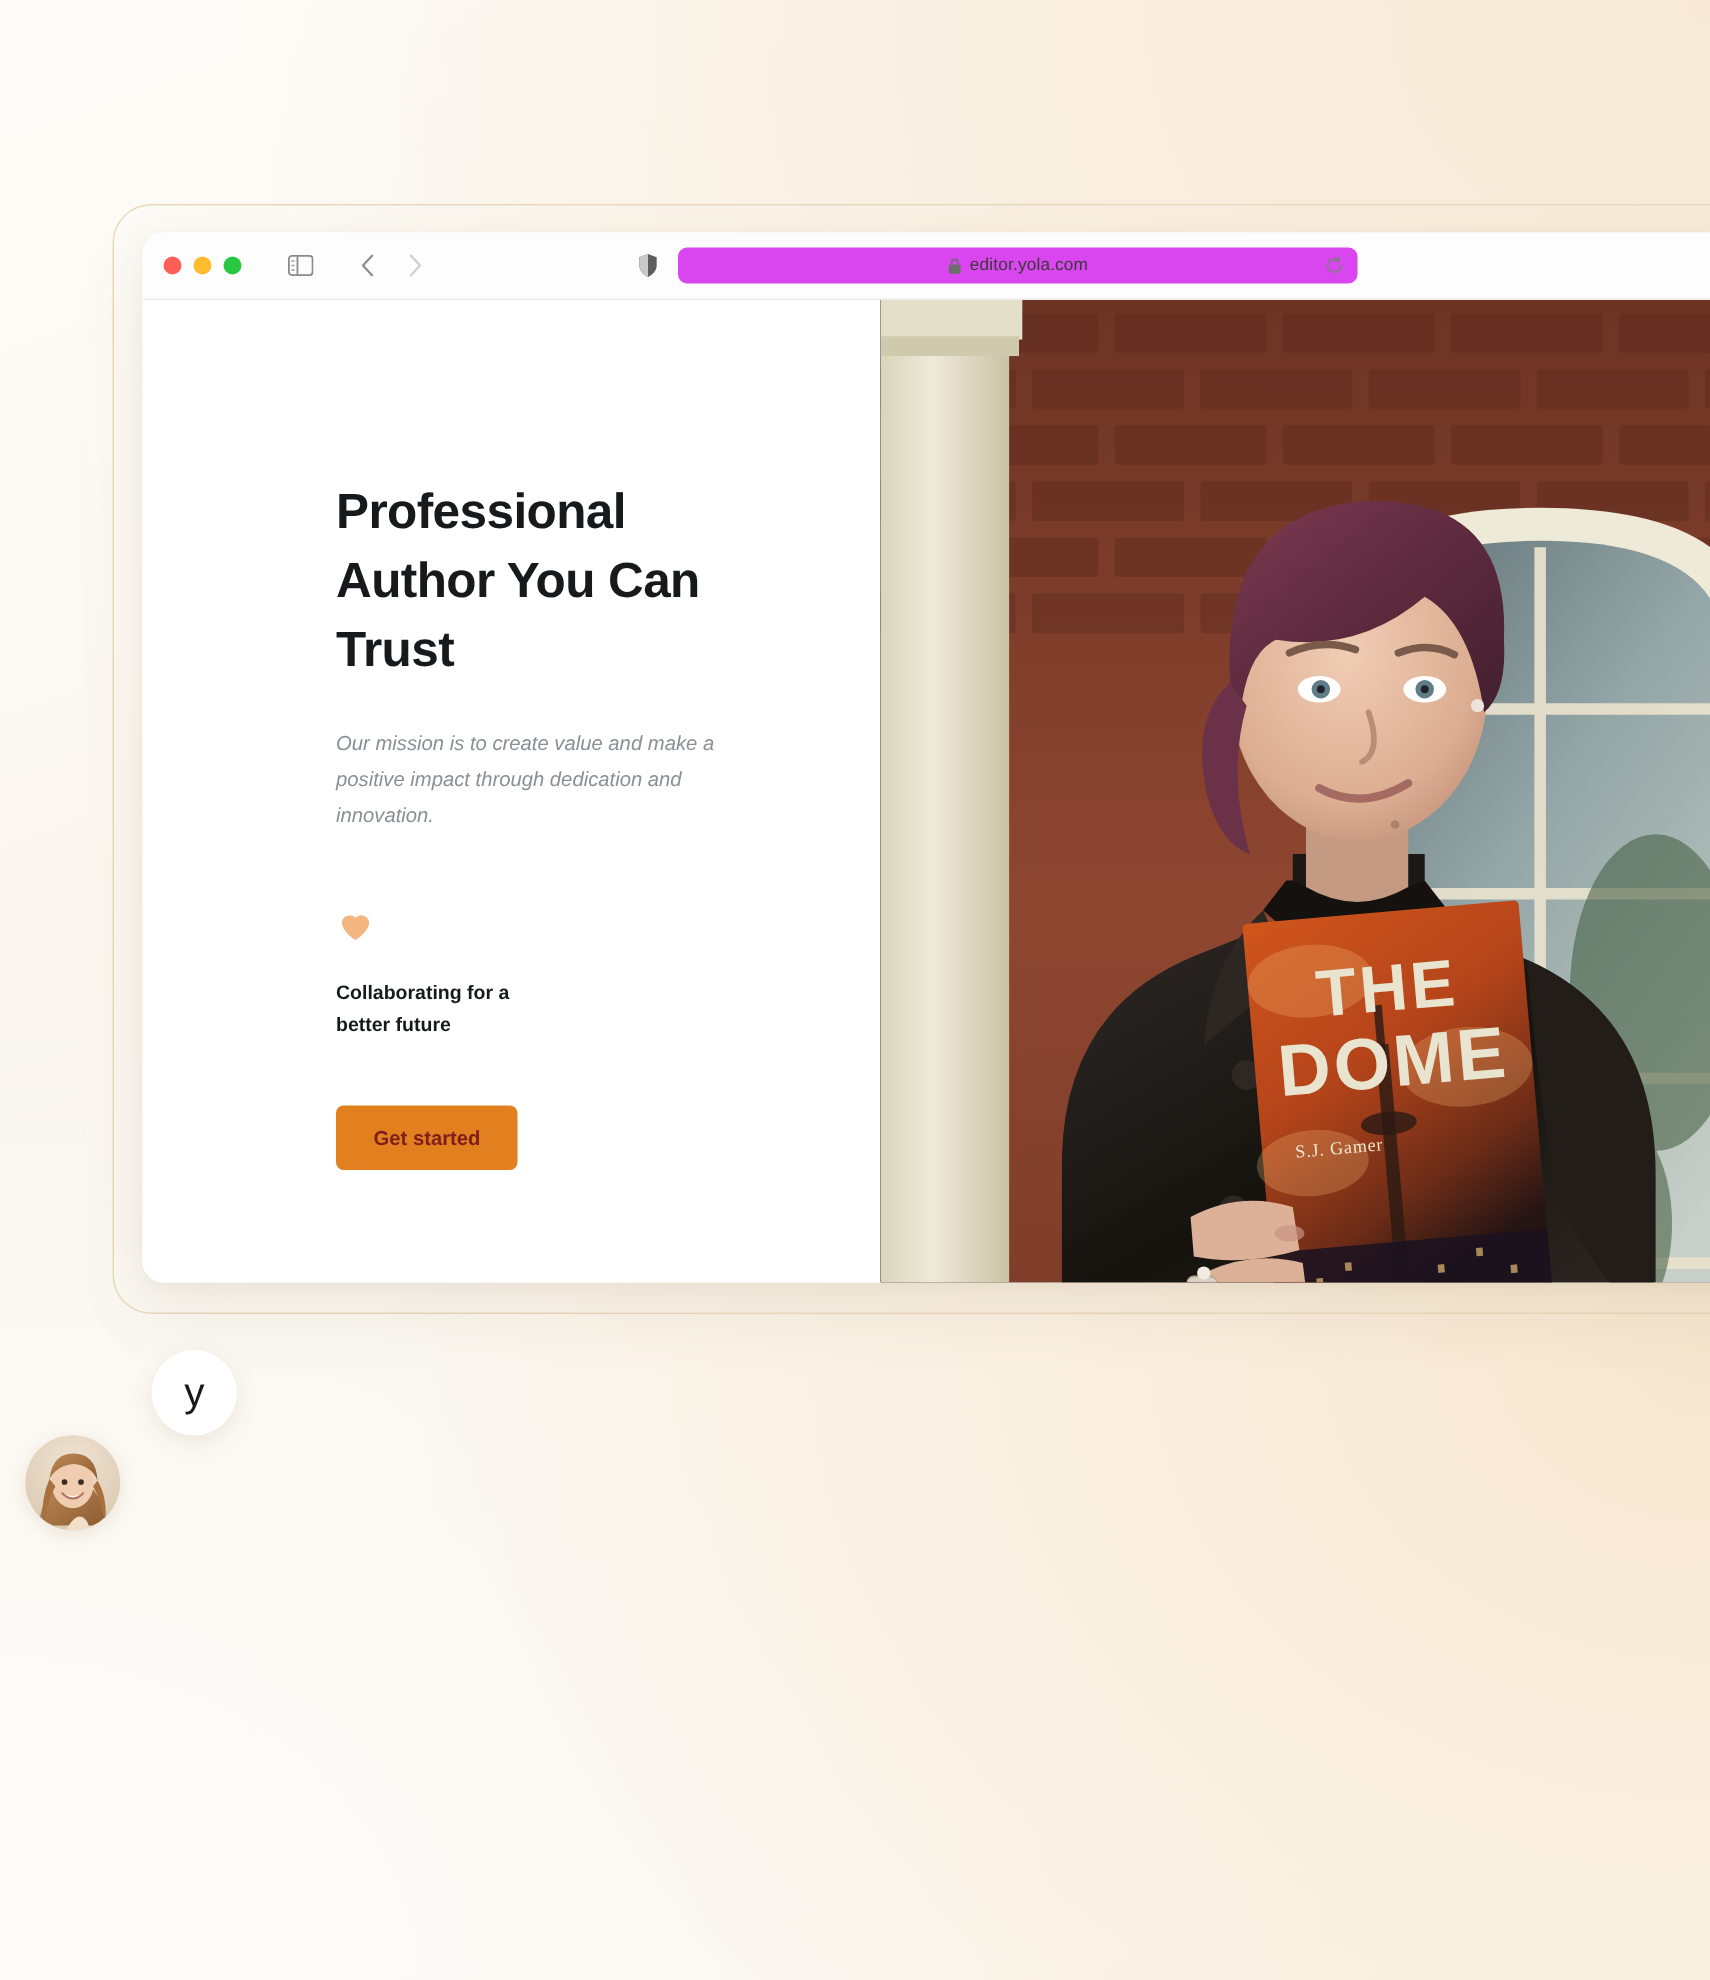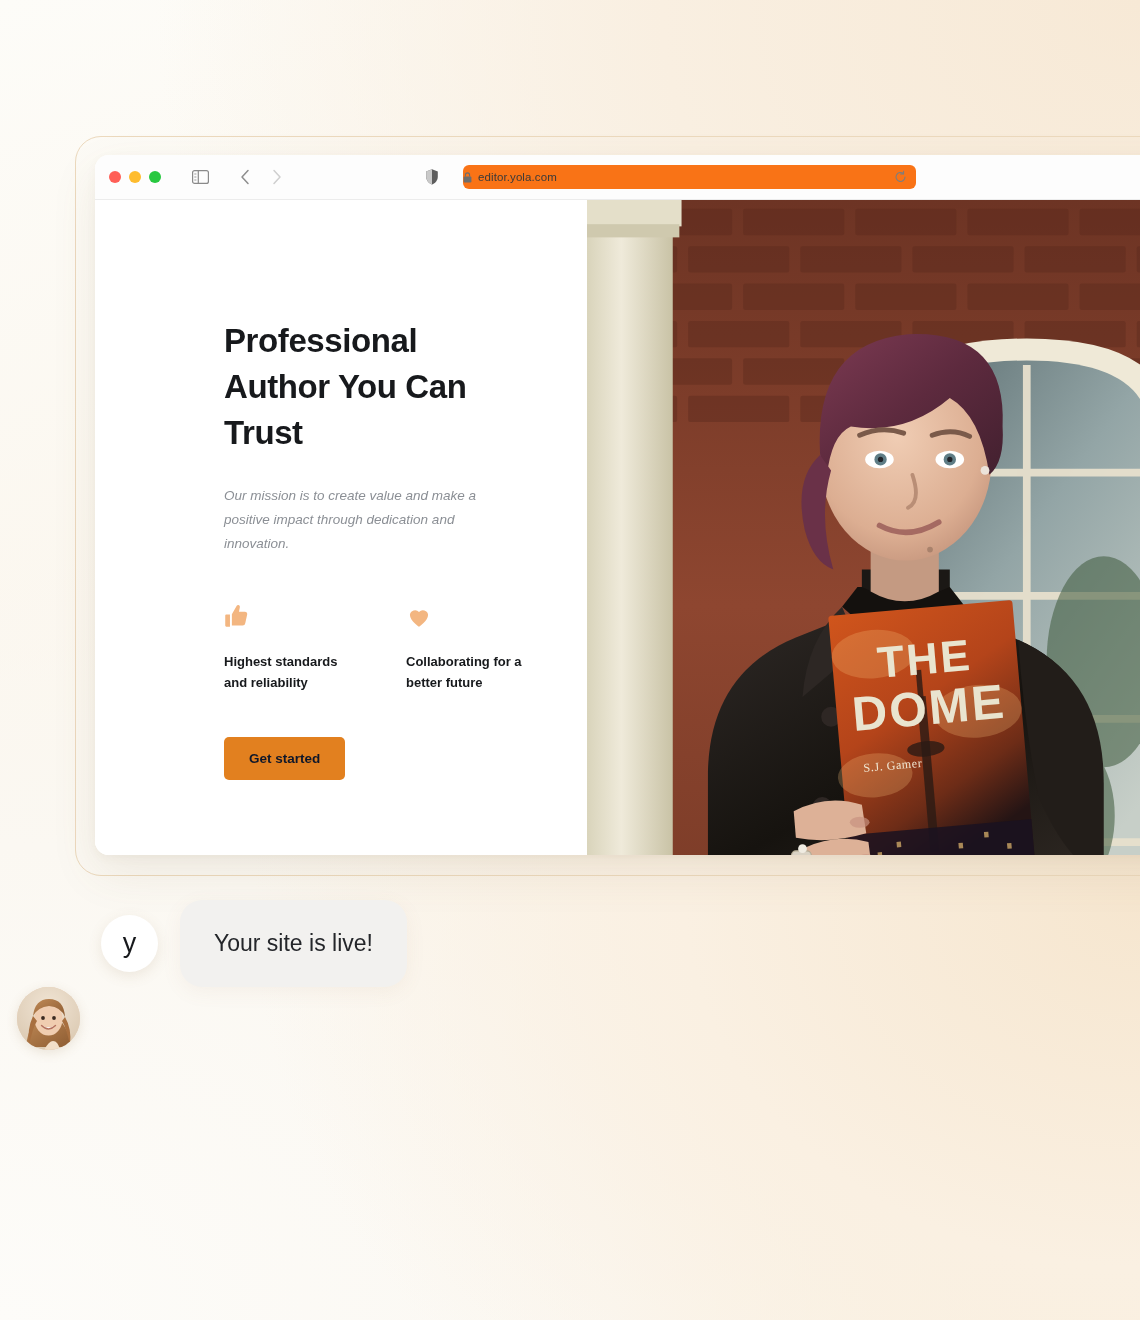--- a/index.html
+++ b/index.html
@@ -59,24 +59,24 @@
   .light.green { background:#28c840; }
 
   .tb-icon { display:flex; align-items:center; justify-content:center; }
   .sidebar-btn { width:22px; height:22px; margin-right:24px; }
   .nav-btns { display:flex; gap:12px; margin-right:auto; }
   .nav-btn  { width:20px; height:20px; }
 
   .shield-wrap { position:absolute; left:330px; top:50%; transform:translateY(-50%); }
 
   .urlbar {
-    position:absolute; left:368px; top:50%; transform:translateY(-50%);
+    position:absolute; left:357px; top:50%; transform:translateY(-50%);
     width:453px; height:24px;
-    background:#f97316; border-radius:6px;
-    display:flex; align-items:center; 
+    background:#d946ef; border-radius:6px;
+    display:flex; align-items:center; justify-content:center;
     gap:6px;
   }
   .urlbar .url-text {
     font-size:11.5px; color:#3a3a3a; letter-spacing:.1px;
   }
   .reload { position:absolute; right:9px; top:50%; transform:translateY(-50%); }
 
   
   .site { display:flex; height:655px; background:#fff; }
 
@@ -105,21 +105,21 @@
   .feature .flabel {
     margin-top:21px;
     font-size:13px; line-height:21px;
     font-weight:700; color:#17191c;
   }
 
   .cta {
     display:inline-block;
     margin-top:44px;
     background:#e2801f;
-    color:#0f172a;
+    color:#7f1d1d;
     font-size:13.5px; font-weight:700;
     padding:14px 25px;
     border:none; border-radius:5px;
     cursor:pointer;
   }
 
   
   .site-right { flex:1 1 auto; position:relative; overflow:hidden; background:#2b1c14; }
   .photo { position:absolute; inset:0; }
 
@@ -234,29 +234,20 @@
     <div class="site">
 
       <div class="site-left">
 
         <h1 class="hero-title">Professional Author You Can Trust</h1>
 
         <p class="hero-sub">Our mission is to create value and make a positive impact through dedication and innovation.</p>
 
         <div class="features">
 
-          <div class="feature">
-            <div class="ficon">
-              <svg width="27" height="27" viewBox="0 0 24 24" fill="#f3b681">
-                <path d="M2 10.2h3.3V21H2a.9.9 0 01-.9-.9v-9a.9.9 0 01.9-.9z"></path>
-                <path d="M7 10.1l4.3-7.6c.4-.7 1.3-.9 2-.5.6.3.9 1 .8 1.7l-.8 4h5.3c1.3 0 2.3 1.2 2 2.5l-1.7 7.7A2.4 2.4 0 0116.5 20H7V10.1z"></path>
-              </svg>
-            </div>
-            <div class="flabel">Highest standards and reliability</div>
-          </div>
 
           <div class="feature">
             <div class="ficon">
               <svg width="26" height="26" viewBox="0 0 24 24" fill="#f3b681">
                 <path d="M12 21s-8.4-5.2-8.4-11A4.9 4.9 0 0112 7.3 4.9 4.9 0 0120.4 10c0 5.8-8.4 11-8.4 11z"></path>
               </svg>
             </div>
             <div class="flabel">Collaborating for a better future</div>
           </div>
 
@@ -447,21 +438,20 @@
 
     </div>
   </div>
 
   <div class="chat">
 
     <div class="chat-row">
       <div class="avatar-y">
         <span>y</span>
       </div>
-      <div class="bubble bubble-1">Your site is live!</div>
     </div>
 
     <div class="chat-row-2">
       <div class="avatar-photo">
         <svg width="63" height="63" viewBox="0 0 63 63">
           <defs>
             <radialGradient id="bgph" cx="0.5" cy="0.3" r="0.85">
               <stop offset="0%" stop-color="#f0e4d4"></stop>
               <stop offset="100%" stop-color="#d7c4ab"></stop>
             </radialGradient>

